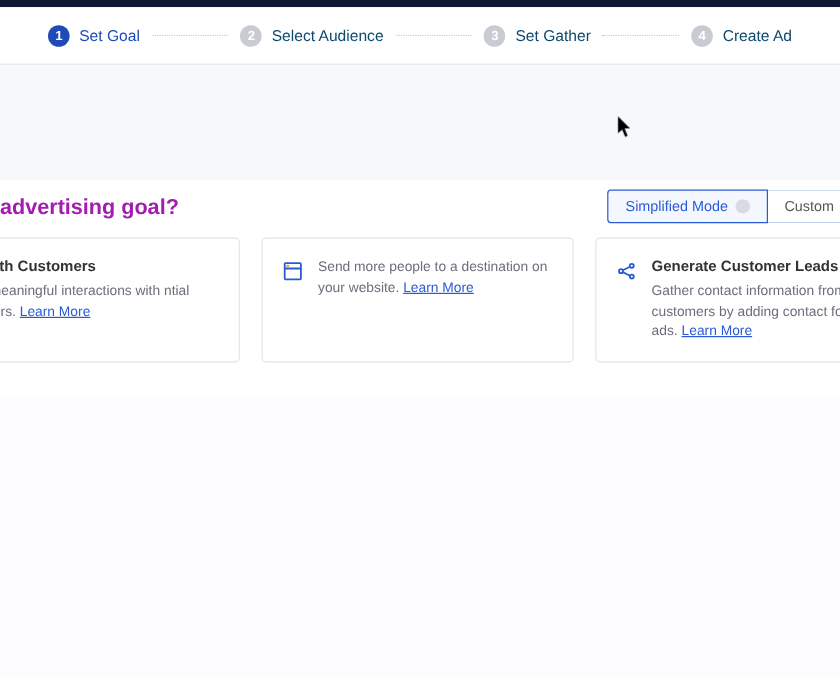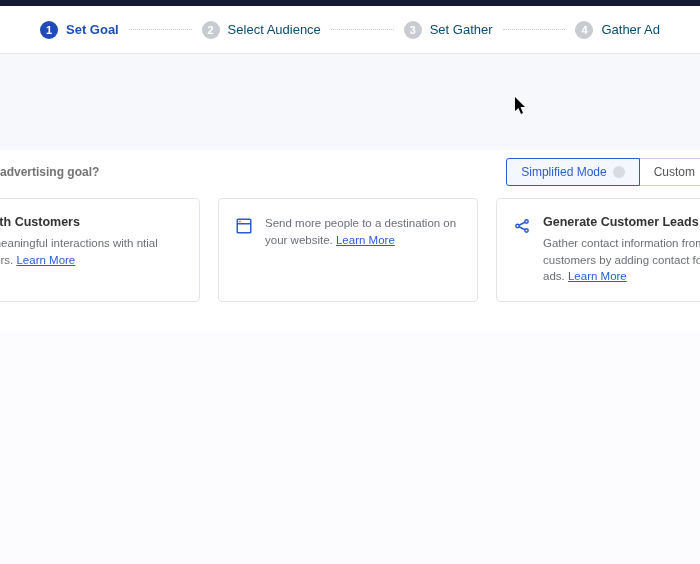--- a/index.html
+++ b/index.html
@@ -43,21 +43,21 @@
       font-size: 11px;
       font-weight: 600;
       flex-shrink: 0;
     }
     .step.active .step-circle {
       background: #1f4bb8;
       color: #fff;
     }
     .step.active .step-label {
       color: #1f4bb8;
-      font-weight: 700;
+      font-weight: 400;
     }
     .step:not(.active) .step-circle {
       background: #c8cbd2;
       color: #fff;
     }
     .step:not(.active) .step-label {
       color: #0c4a6e;
     }
     .step-dots {
       flex: 1;
@@ -72,23 +72,23 @@
       min-height: 180px;
     }
     .content-header {
       display: flex;
       align-items: center;
       justify-content: space-between;
       padding: 8px 0 12px 0;
       margin-left: -60px;
     }
     .heading {
-      font-size: 12px;
+      font-size: 18px;
       font-weight: 700;
-      color: #737373;
+      color: #a21caf;
       margin-left: 60px;
     }
     .mode-toggle {
       display: flex;
       align-items: stretch;
       margin-right: -10px;
     }
     .mode-btn {
       display: inline-flex;
       align-items: center;
@@ -183,21 +183,21 @@
     <span class="step-label">Select Audience</span>
   </div>
   <div class="step-dots"></div>
   <div class="step">
     <span class="step-circle">3</span>
     <span class="step-label">Set Gather</span>
   </div>
   <div class="step-dots"></div>
   <div class="step">
     <span class="step-circle">4</span>
-    <span class="step-label">Gather Ad</span>
+    <span class="step-label">Create Ad</span>
   </div>
 </div>
 
 <div class="content">
   <div class="content-header">
     <div class="heading">advertising goal?</div>
     <div class="mode-toggle">
       <div class="mode-btn selected">
         <span>Simplified Mode</span>
         <span class="info-circle"></span>

